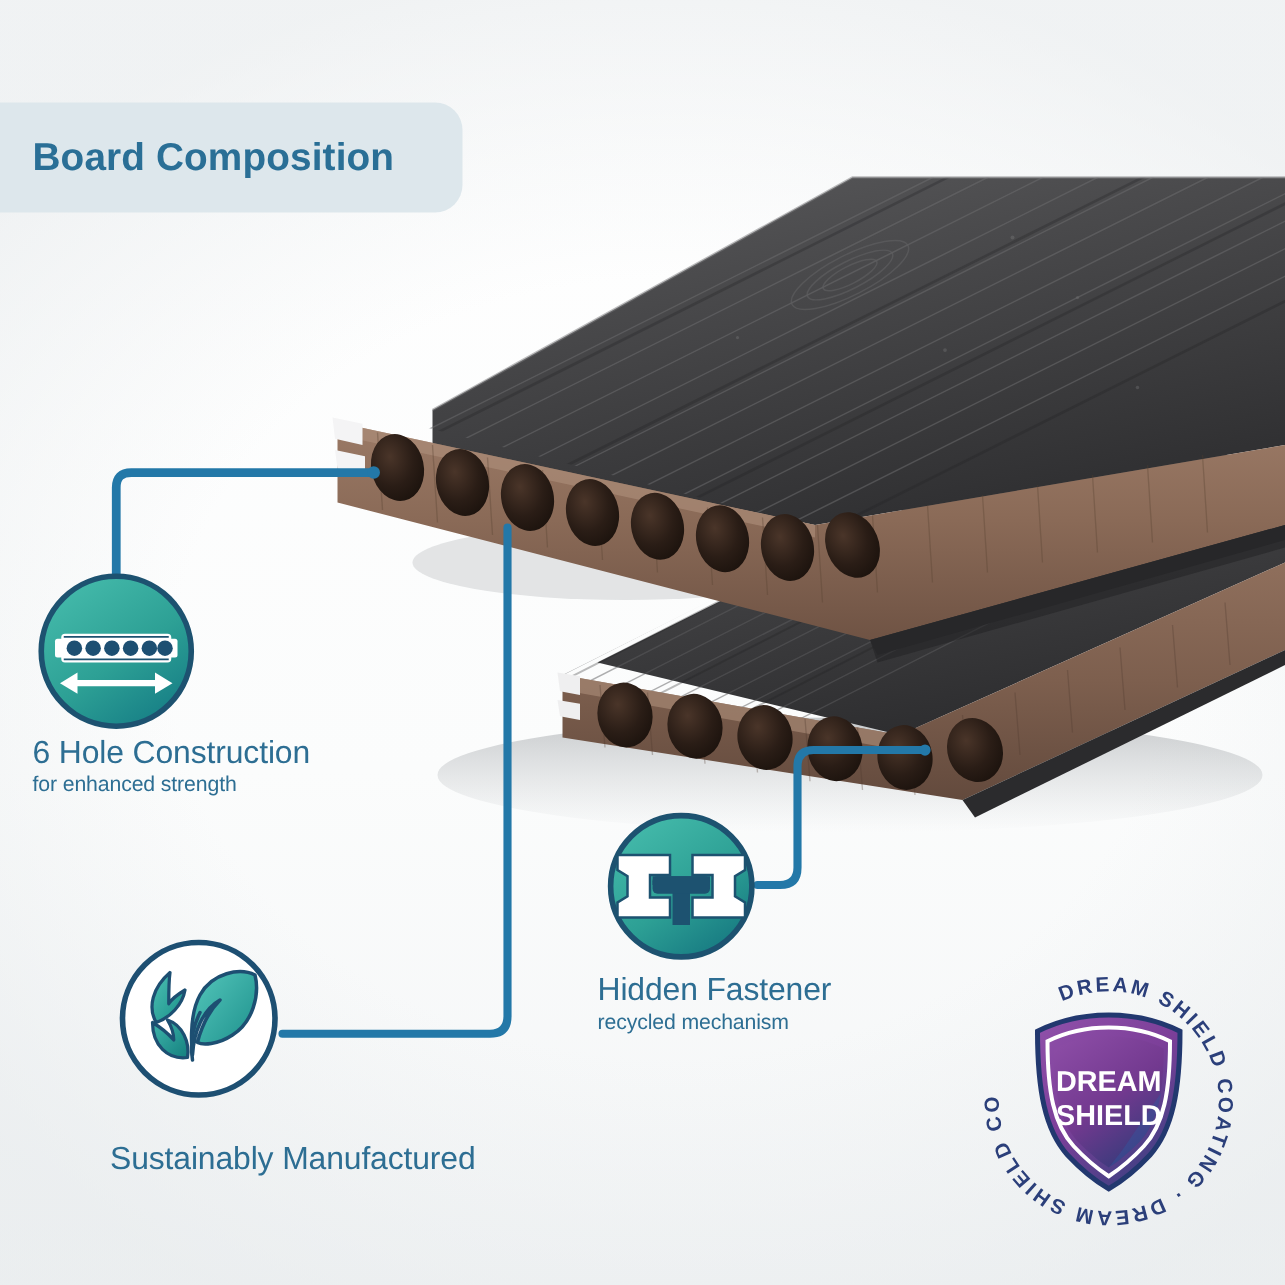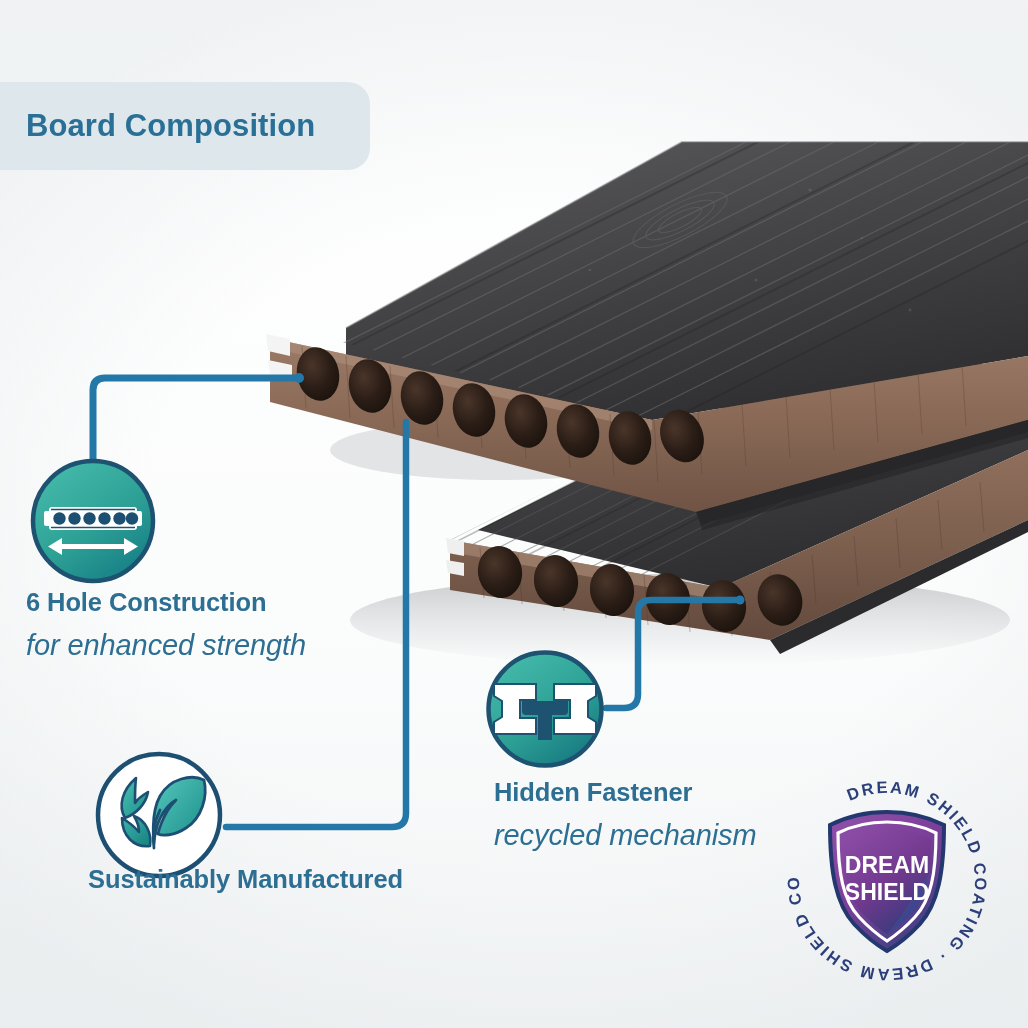--- a/index.html
+++ b/index.html
@@ -93,36 +93,35 @@
 
   
   .feature-label {
     position: absolute;
     color: #2d6e93;
     line-height: 1.16;
   }
   .feature-label .strong {
     display: block;
     font-size: 25.5px;
-    font-weight: bold;
-    letter-spacing: -0.1px;
-    white-space: nowrap;
-  }
-  .feature-label .light {
-    display: block;
-    font-size: 29px;
     font-weight: normal;
     letter-spacing: -0.1px;
     white-space: nowrap;
-    margin-top: 11px;
-    font-style: italic;
+  }
+  .feature-label .light {
+    display: block;
+    font-size: 17px;
+    font-weight: normal;
+    letter-spacing: -0.1px;
+    white-space: nowrap;
+    margin-top: 0;
   }
   .label-hole      { left: 26px;  top: 588px; }
-  .label-fastener  { left: 494px; top: 778px; }
-  .label-leaf      { left: 88px;  top: 865px; }
+  .label-fastener  { left: 478px; top: 778px; }
+  .label-leaf      { left: 88px;  top: 913px; }
 
   
   .dream-badge {
     position: absolute;
     left: 778px;
     top: 772px;
     width: 218px;
     height: 218px;
   }
 </style>

